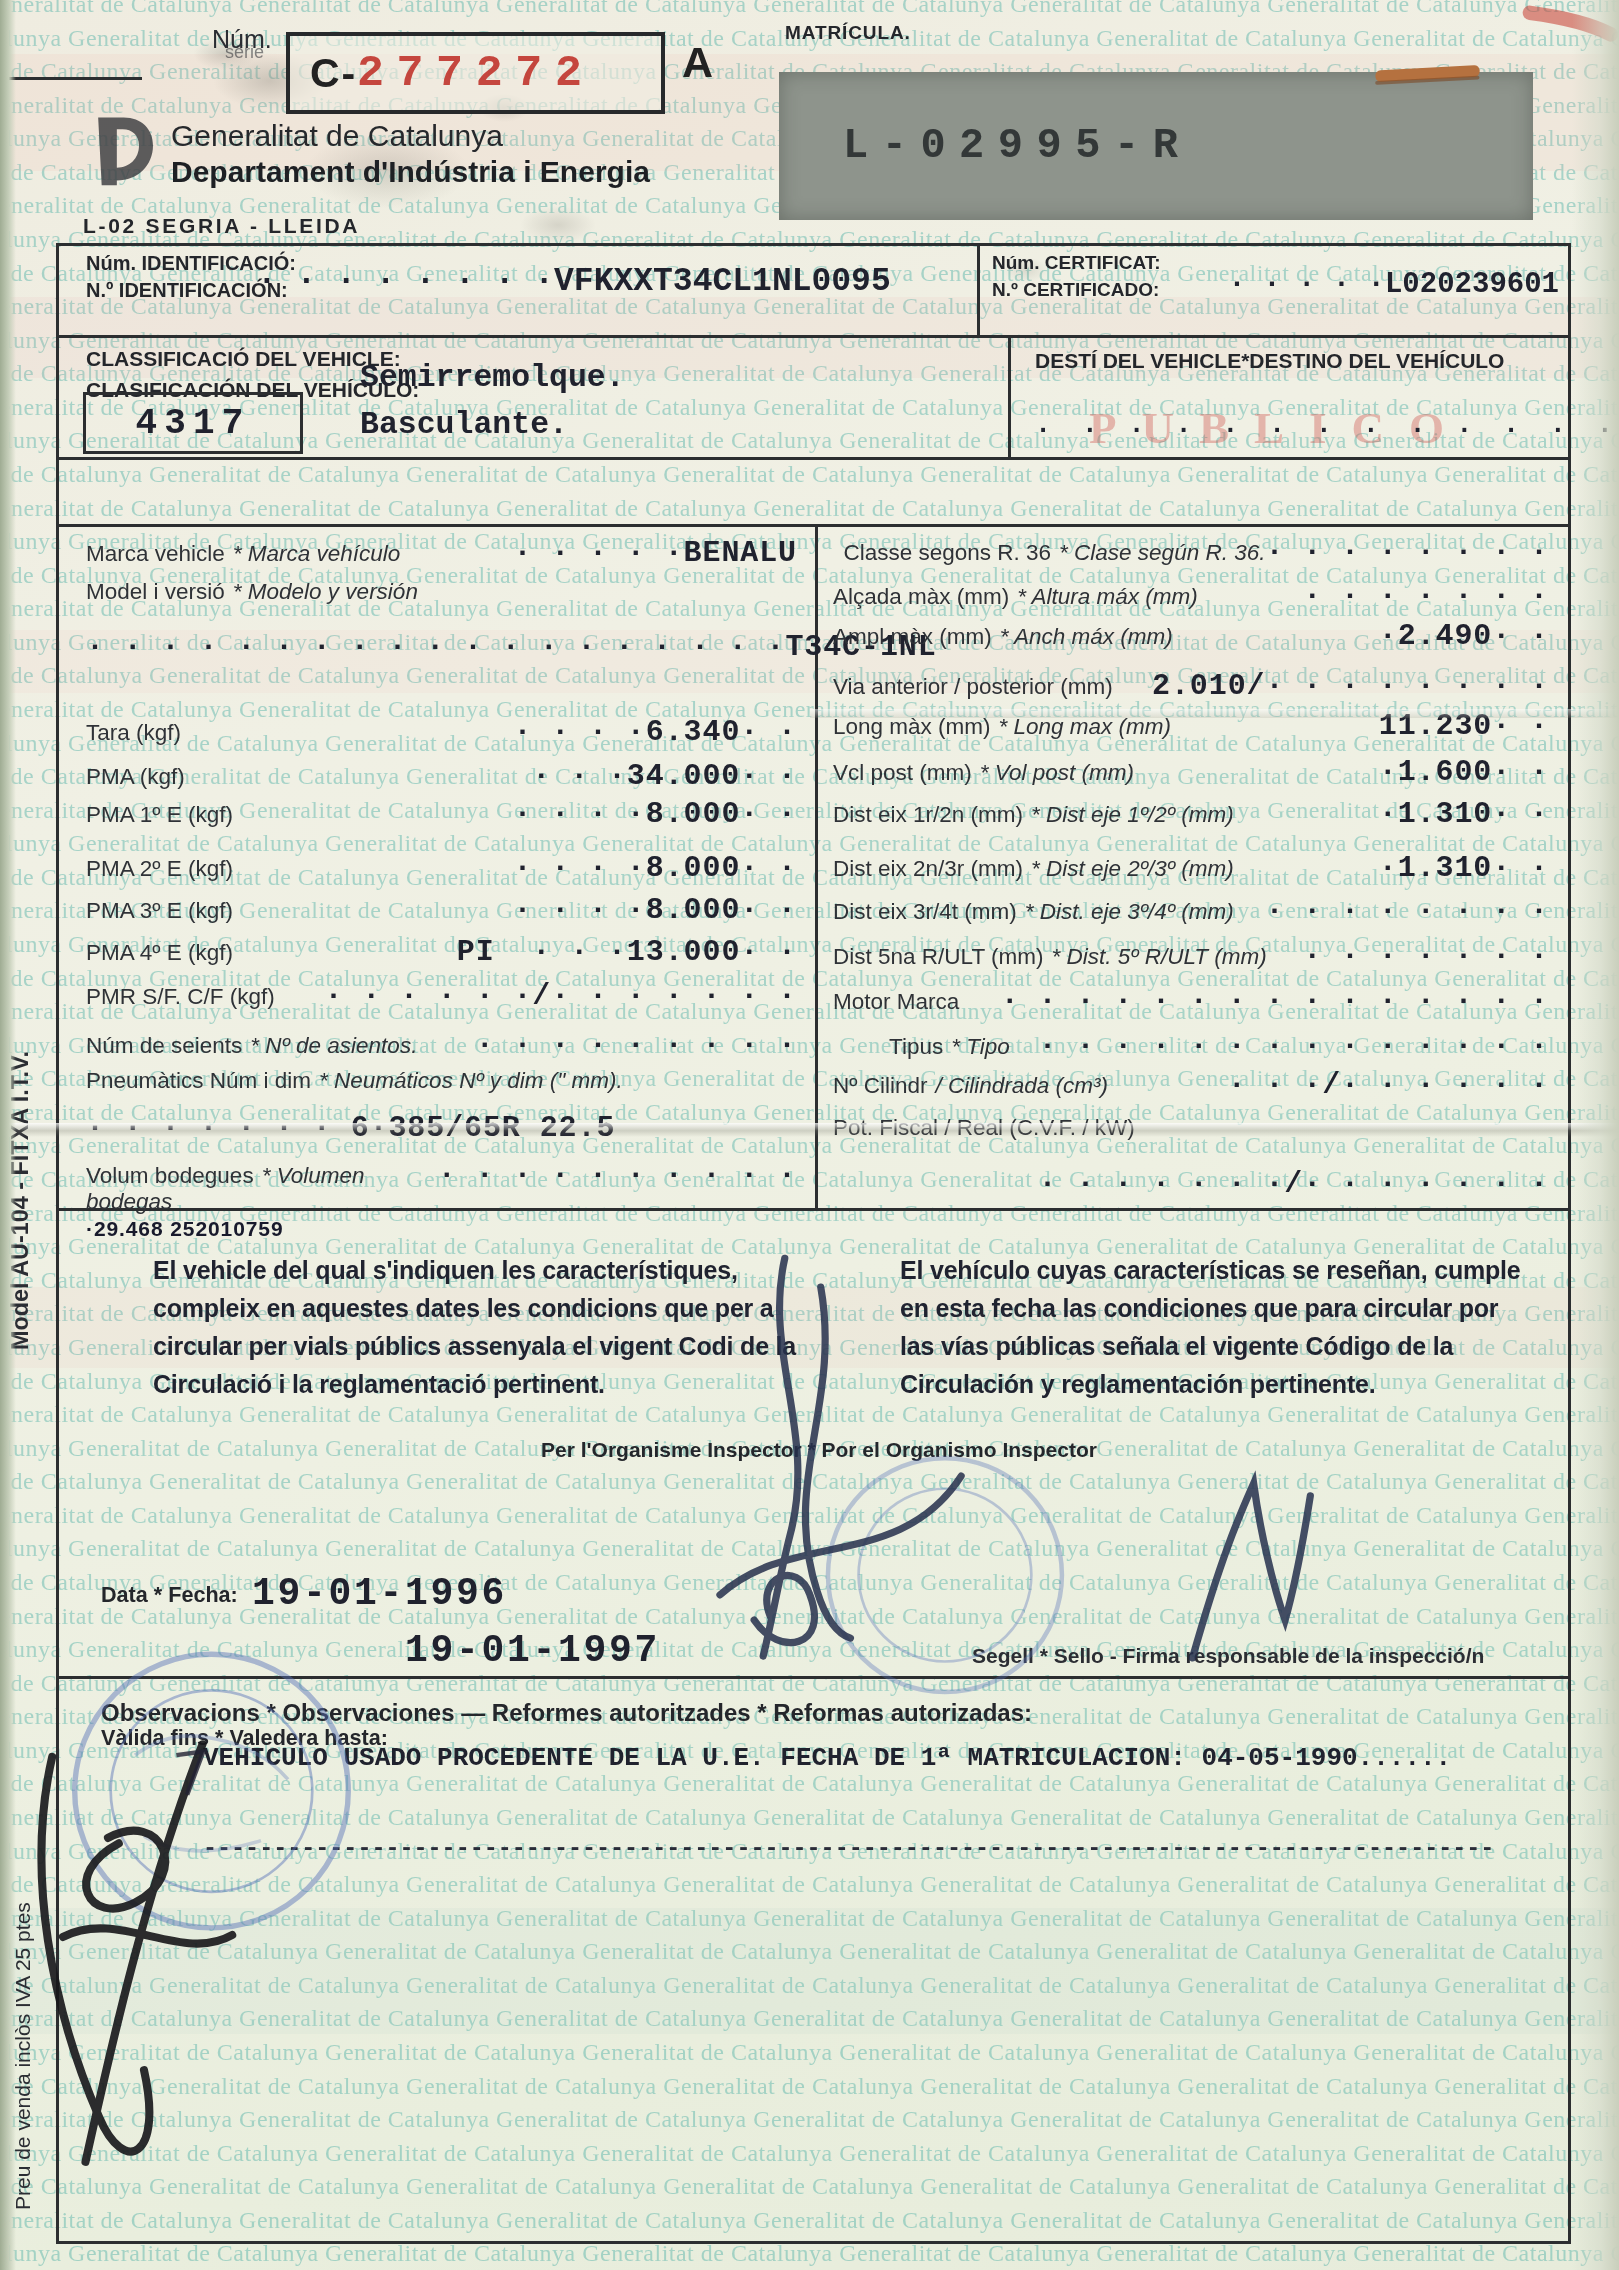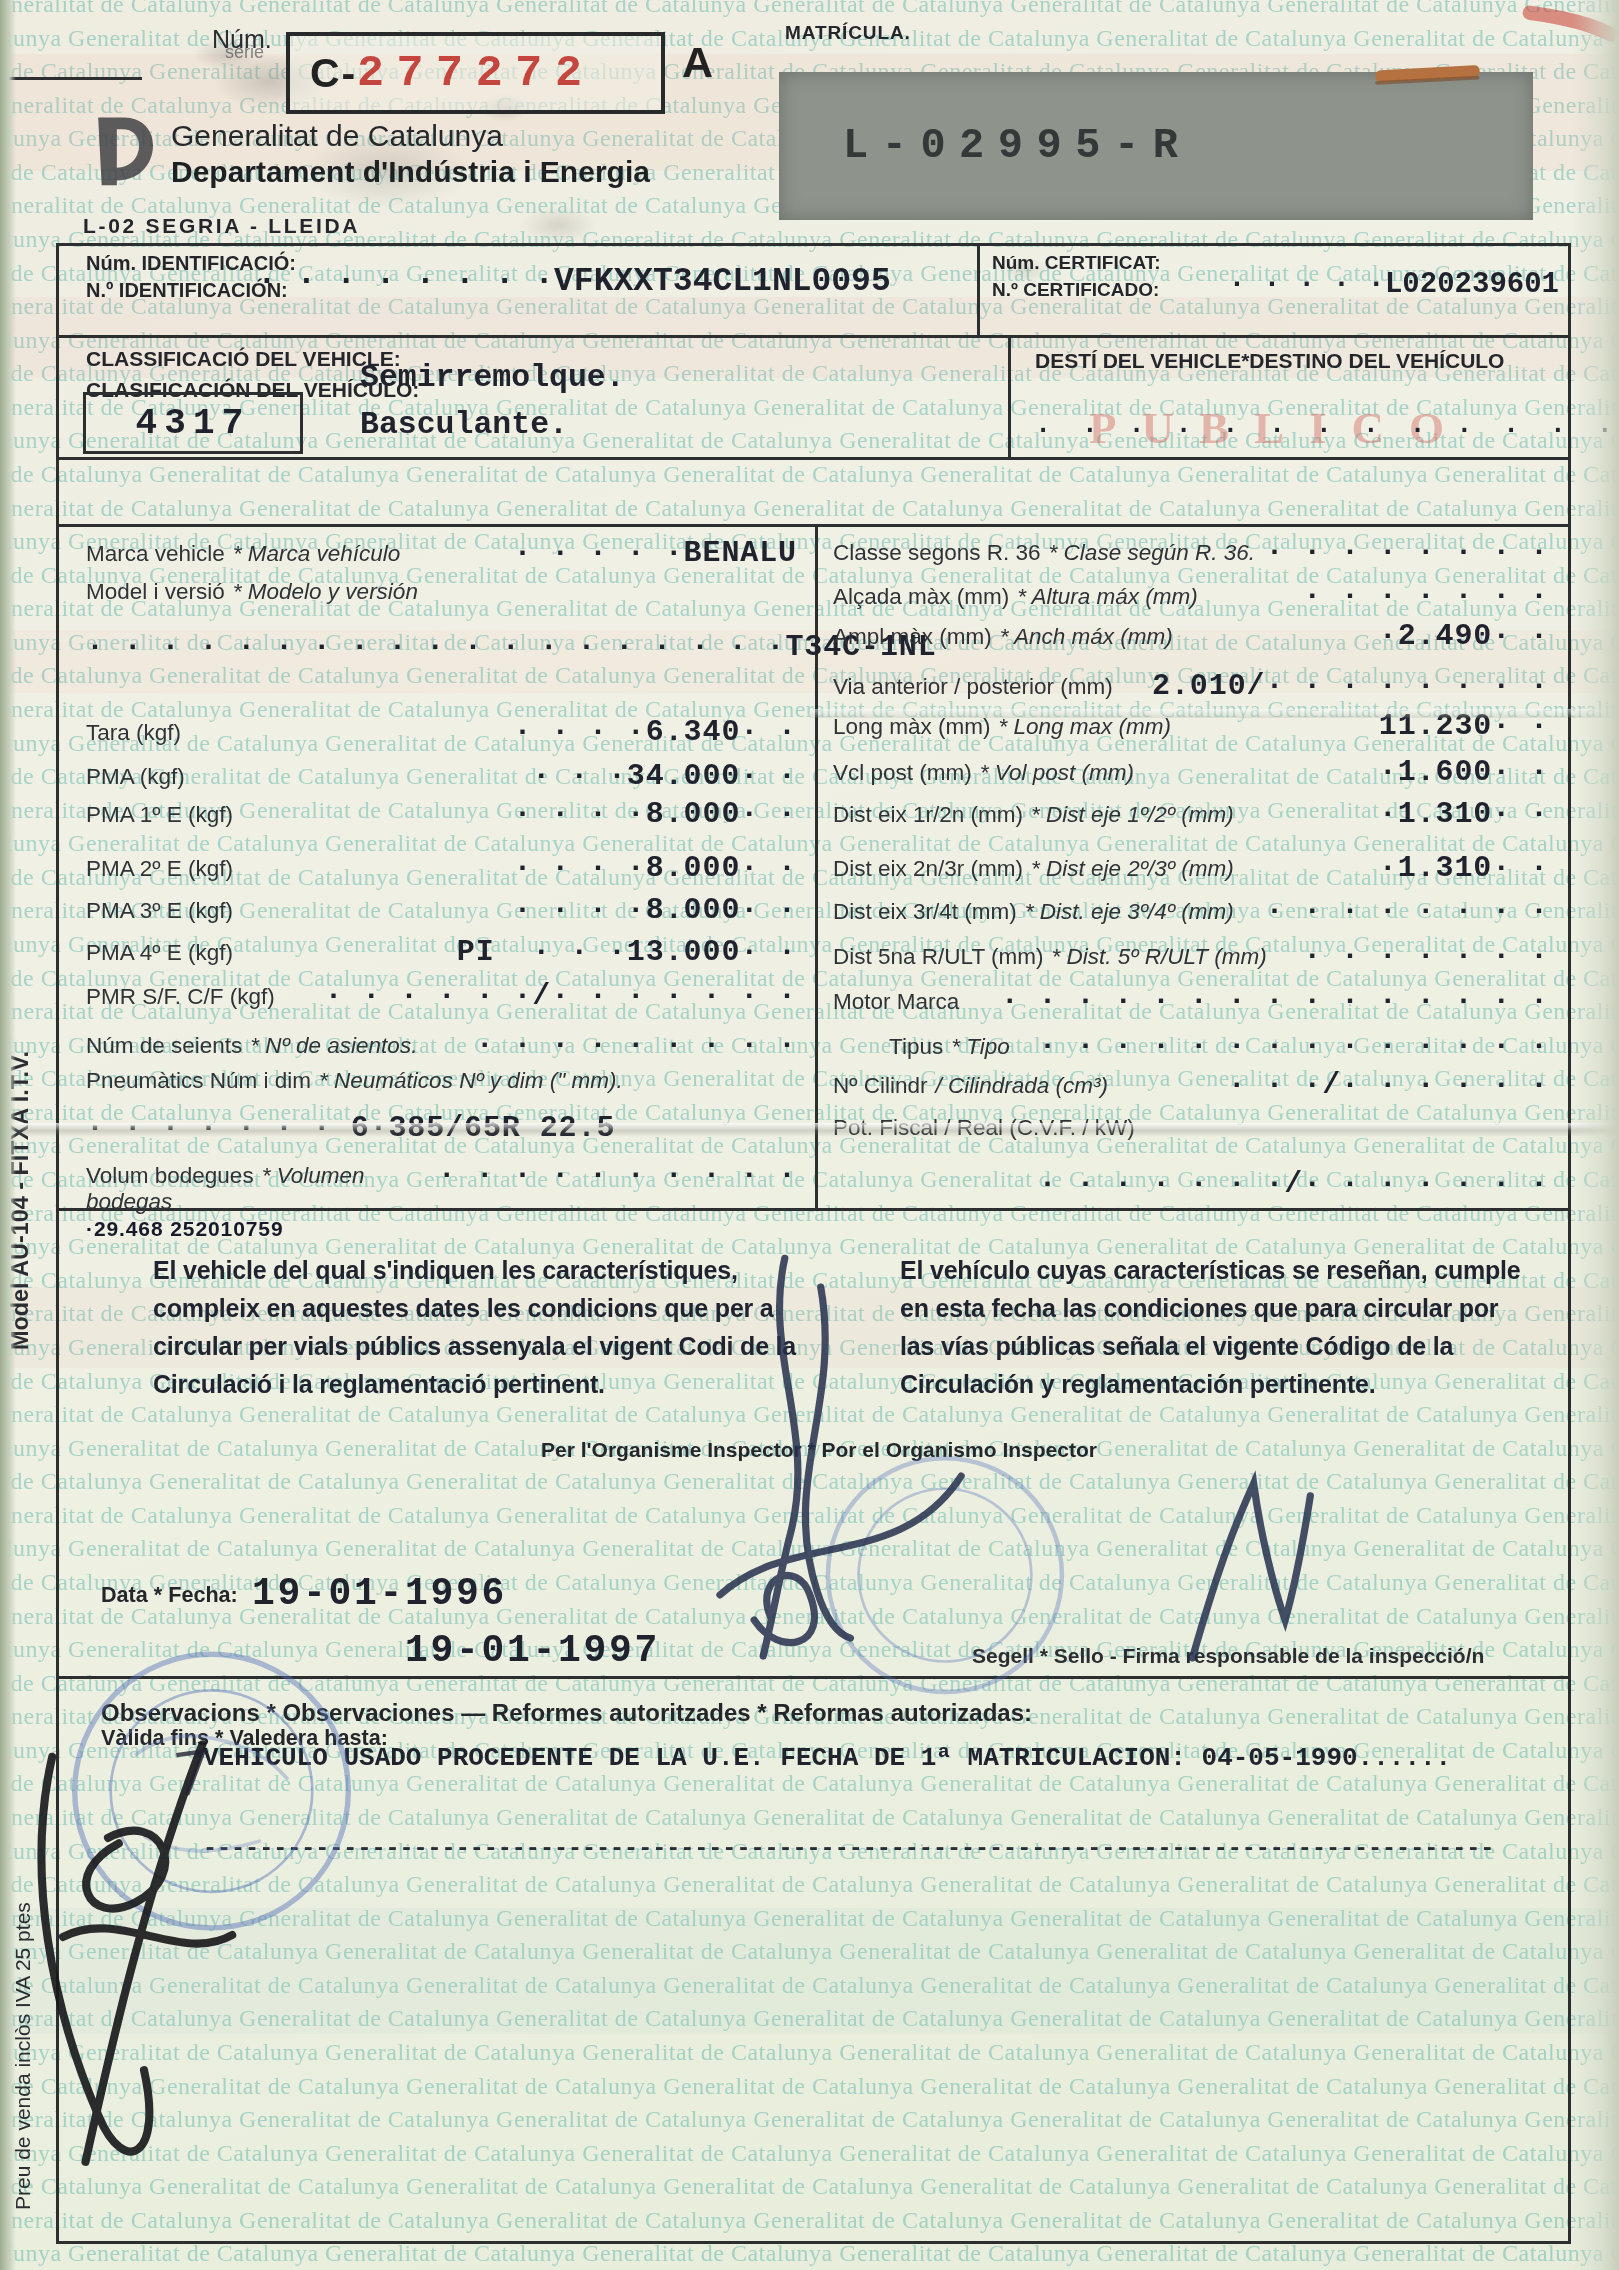--- a/index.html
+++ b/index.html
@@ -250,21 +250,21 @@
     <span class="val"></span>
   </div>
   <div class="srow sl fullrow" style="top:1111px;">
     <span class="val">· · · · · · · 6·385/65R 22.5</span>
   </div>
   <div class="srow sl" style="top:1158px;">
     <span class="lbl"><span>Volum bodegues</span><i class="es">* Volumen bodegas</i></span>
     <span class="val">· · · · · · · · · ·</span>
   </div>
 
-  <div class="srow sr" style="top:535px;">
+  <div class="srow sr" style="top:535px;justify-content:flex-end;">
     <span class="lbl"><span>Classe segons R. 36</span><i class="es">* Clase según R. 36.</i></span>
     <span class="val">· · · · · · · ·</span>
   </div>
   <div class="srow sr" style="top:579px;">
     <span class="lbl"><span>Alçada màx (mm)</span><i class="es">* Altura máx (mm)</i></span>
     <span class="val">· · · · · · ·</span>
   </div>
   <div class="srow sr" style="top:619px;">
     <span class="lbl"><span>Ampl màx (mm)</span><i class="es">* Anch máx (mm)</i></span>
     <span class="val">·2.490· ·</span>

